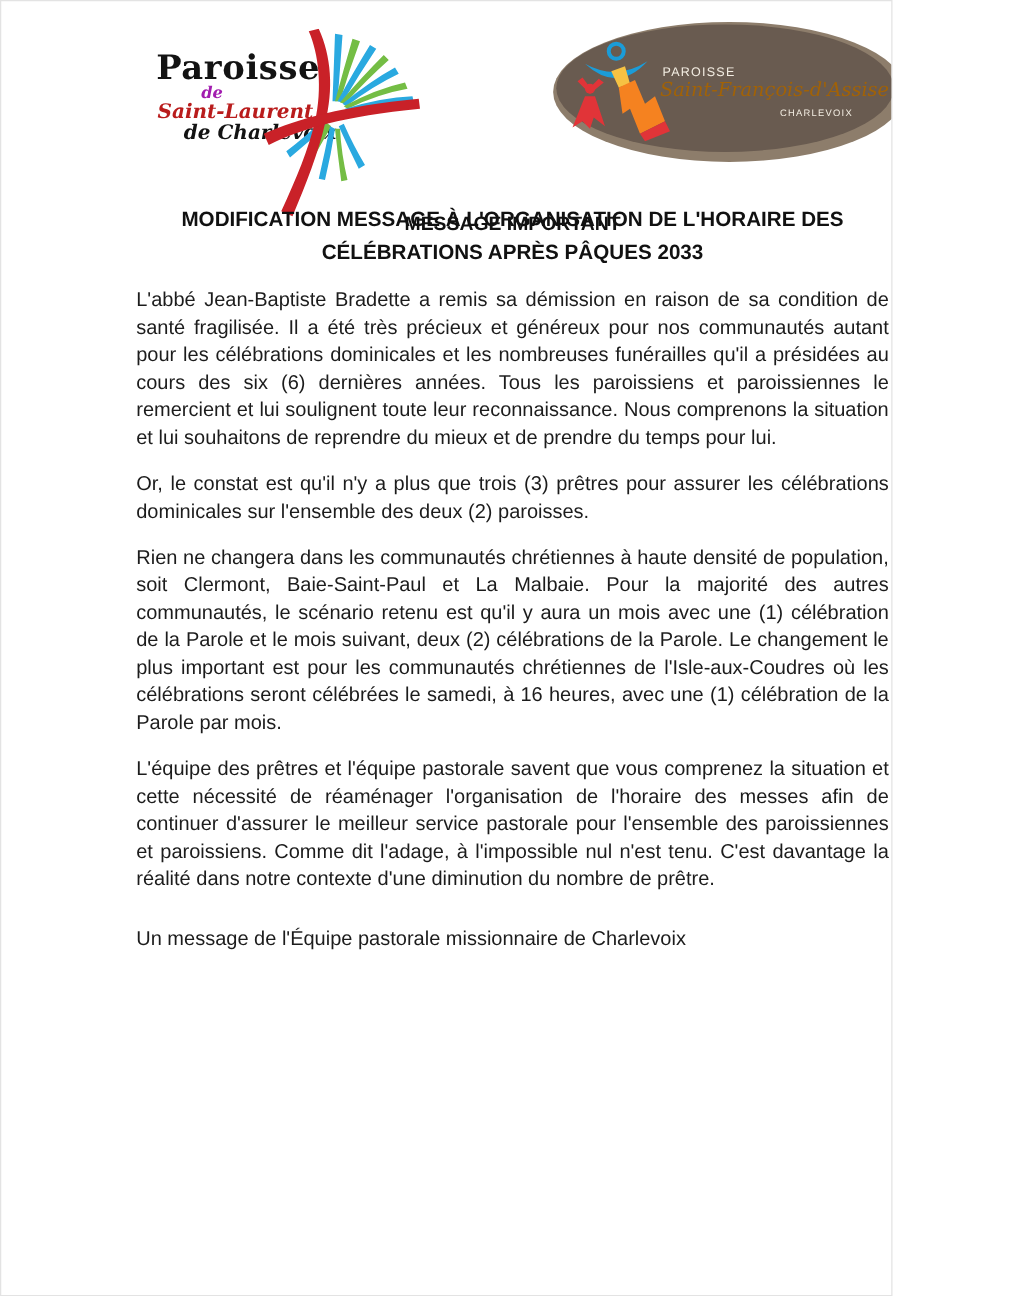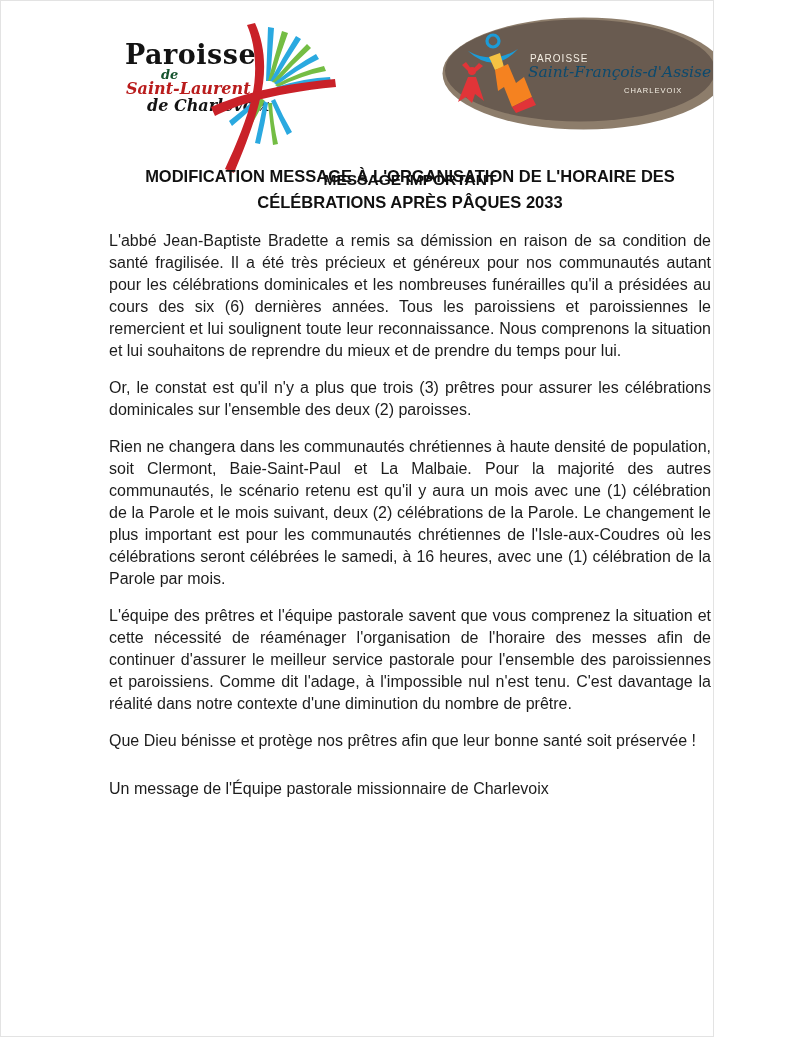--- a/index.html
+++ b/index.html
@@ -17,21 +17,21 @@
   
   .logo-left{position:absolute;left:108px;top:26px;width:240px;height:150px;}
   .logo-left .t1{
     position:absolute;left:16px;top:12px;
     font-family:"DejaVu Serif","Liberation Serif",serif;
     font-weight:bold;font-size:27px;letter-spacing:.5px;color:#131313;
   }
   .logo-left .t2{
     position:absolute;left:52px;top:40px;
     font-family:"DejaVu Serif","Liberation Serif",serif;
-    font-weight:bold;font-style:italic;font-size:13px;color:#14532d;text-align:right;
+    font-weight:bold;font-style:italic;font-size:13px;color:#a21caf;text-align:right;
   }
   .logo-left .t3{
     position:absolute;left:17px;top:52px;
     font-family:"DejaVu Serif","Liberation Serif",serif;
     font-weight:bold;font-style:italic;font-size:16px;color:#b91c1c;
   }
   .logo-left .t4{
     position:absolute;left:38px;top:69px;
     font-family:"DejaVu Serif","Liberation Serif",serif;
     font-weight:bold;font-style:italic;font-size:16px;color:#131313;
@@ -41,21 +41,21 @@
   
   .logo-right{position:absolute;left:441px;top:16px;width:283px;height:113px;}
   .logo-right .rp{
     position:absolute;left:88px;top:36px;
     font-size:10px;letter-spacing:1px;color:#f3ede2;
     font-family:"Liberation Sans",sans-serif;
   }
   .logo-right .rn{
     position:absolute;left:86px;top:46px;width:190px;
     font-family:"DejaVu Serif","Liberation Serif",serif;
-    font-style:italic;font-size:15.5px;color:#0c4a6e;white-space:nowrap;
+    font-style:italic;font-size:15.5px;color:#a16207;white-space:nowrap;
   }
   .logo-right .rc{
     position:absolute;left:182px;top:69px;
     font-size:7.5px;letter-spacing:1px;color:#f3ede2;
   }
   .logo-right svg{position:absolute;left:0;top:0;}
 
   
   .kicker{
     position:absolute;left:108px;width:602px;top:126px;
@@ -144,17 +144,16 @@
   <div class="doc-title">
     <div>MODIFICATION MESSAGE À L'ORGANISATION DE L'HORAIRE DES</div>
     <div>CÉLÉBRATIONS APRÈS PÂQUES 2033</div>
   </div>
 
   <div class="textblock">
     <p>L'abbé Jean-Baptiste Bradette a remis sa démission en raison de sa condition de santé fragilisée. Il a été très précieux et généreux pour nos communautés autant pour les célébrations dominicales et les nombreuses funérailles qu'il a présidées au cours des six (6) dernières années. Tous les paroissiens et paroissiennes le remercient et lui soulignent toute leur reconnaissance. Nous comprenons la situation et lui souhaitons de reprendre du mieux et de prendre du temps pour lui.</p>
     <p>Or, le constat est qu'il n'y a plus que trois (3) prêtres pour assurer les célébrations dominicales sur l'ensemble des deux (2) paroisses.</p>
     <p>Rien ne changera dans les communautés chrétiennes à haute densité de population, soit Clermont, Baie-Saint-Paul et La Malbaie. Pour la majorité des autres communautés, le scénario retenu est qu'il y aura un mois avec une (1) célébration de la Parole et le mois suivant, deux (2) célébrations de la Parole. Le changement le plus important est pour les communautés chrétiennes de l'Isle-aux-Coudres où les célébrations seront célébrées le samedi, à 16 heures, avec une (1) célébration de la Parole par mois.</p>
     <p>L'équipe des prêtres et l'équipe pastorale savent que vous comprenez la situation et cette nécessité de réaménager l'organisation de l'horaire des messes afin de continuer d'assurer le meilleur service pastorale pour l'ensemble des paroissiennes et paroissiens. Comme dit l'adage, à l'impossible nul n'est tenu. C'est davantage la réalité dans notre contexte d'une diminution du nombre de prêtre.</p>
-    <p>Que Dieu bénisse et protège nos prêtres afin que leur bonne santé soit préservée !</p>
     <div class="signature">Un message de l'Équipe pastorale missionnaire de Charlevoix</div>
   </div>
 
 </div>
 
 </body></html>

